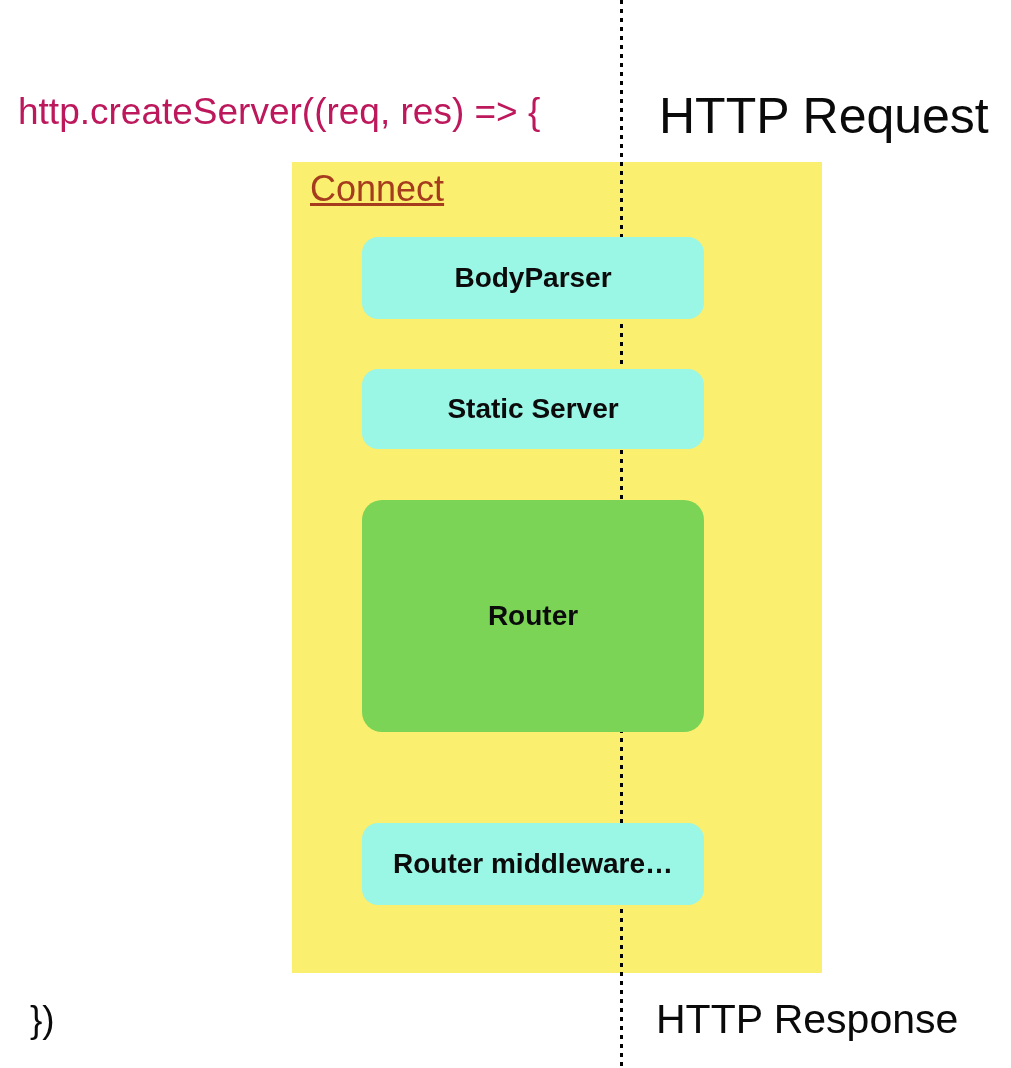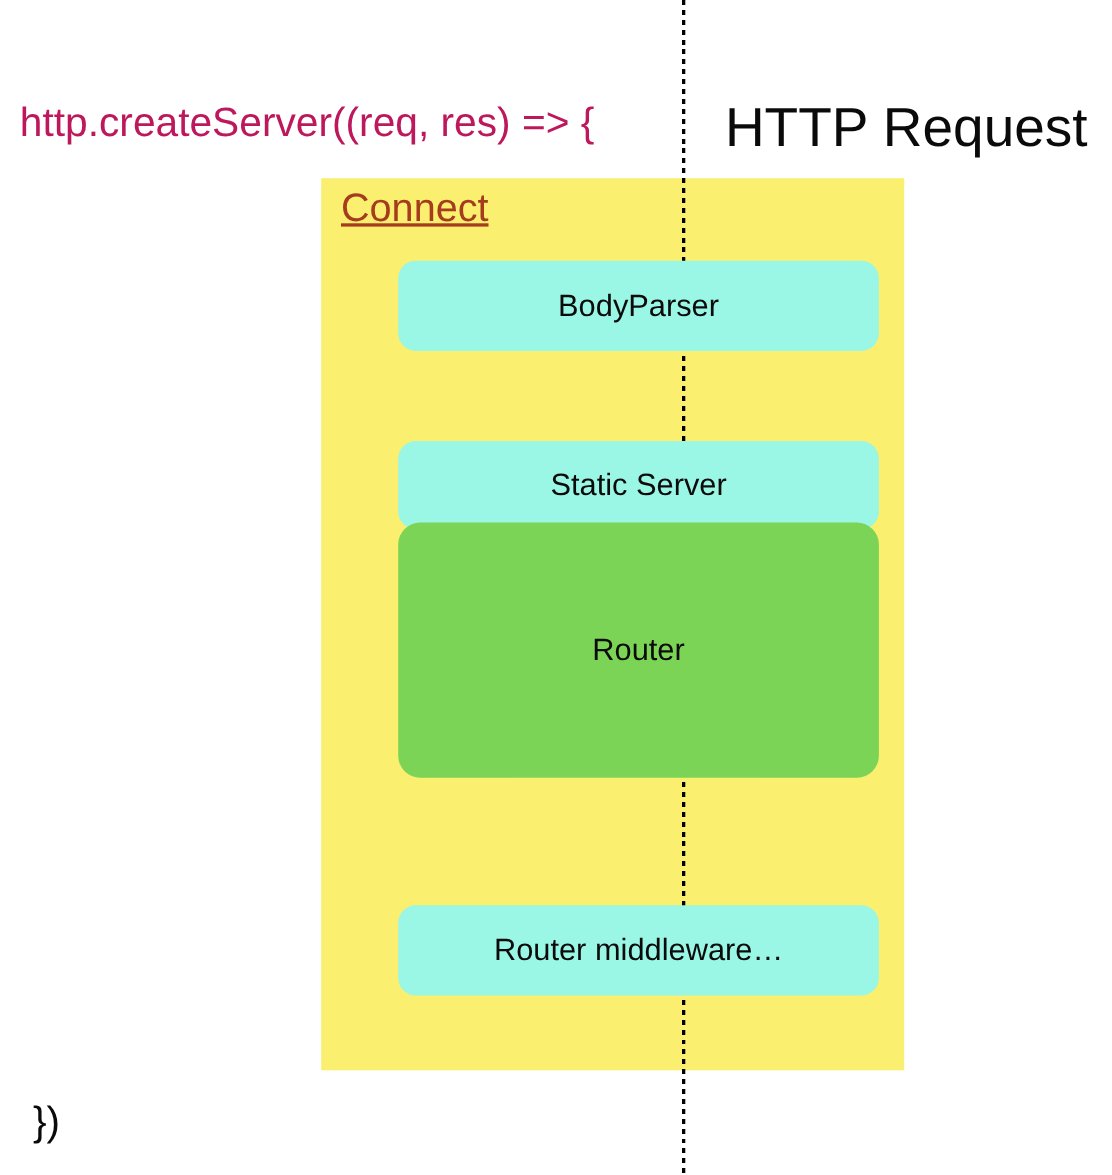--- a/index.html
+++ b/index.html
@@ -43,36 +43,36 @@
     line-height: 1.15;
     color: var(--connect-text);
     z-index: 3;
     white-space: nowrap;
     text-decoration: underline;
   }
   
   .mw-box {
     position: absolute;
     left: 362px;
-    width: 437px;
+    width: 342px;
     border-radius: 16px;
     z-index: 3;
     display: flex;
     align-items: center;
     justify-content: center;
-    font-weight: normal;
+    font-weight: bold;
     font-size: 28px;
     color: #0b0b0b;
     white-space: nowrap;
   }
   .mw-cyan { background: var(--middleware-bg); }
   .mw-green { background: var(--router-bg); }
   .mw-bodyparser { top: 237px; height: 82px; }
-  .mw-static     { top: 369px; height: 80px; margin-top: 32px; }
-  .mw-router     { top: 475px; height: 232px; border-radius: 20px; text-align: right; }
+  .mw-static     { top: 369px; height: 80px; }
+  .mw-router     { top: 500px; height: 232px; border-radius: 20px; text-align: right; }
   .mw-other      { top: 823px; height: 82px; }
   
   .code-top {
     position: absolute;
     left: 18px;
     top: 90px;
     font-size: 37px;
     line-height: 1.2;
     color: #be185d;
     z-index: 3;
@@ -139,14 +139,15 @@
   <div class="mw-box mw-cyan mw-bodyparser">BodyParser</div>
 
   <div class="mw-box mw-cyan mw-static">Static Server</div>
 
   <div class="mw-box mw-green mw-router">Router</div>
 
   <div class="mw-box mw-cyan mw-other">Router middleware…</div>
 
   <div class="code-bottom">})</div>
 
+  <div class="http-response">HTTP Response</div>
 
 </div>
 
 </body></html>

